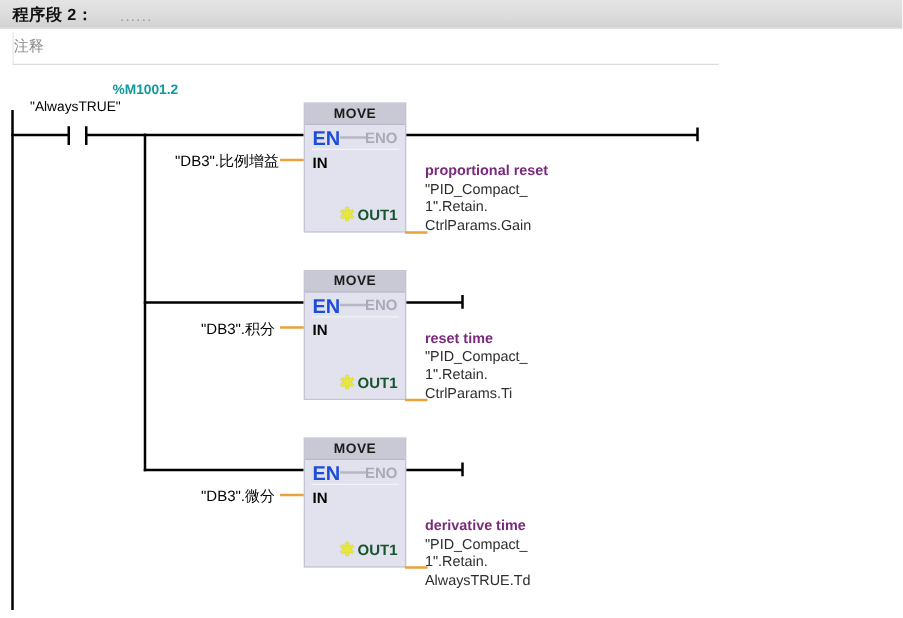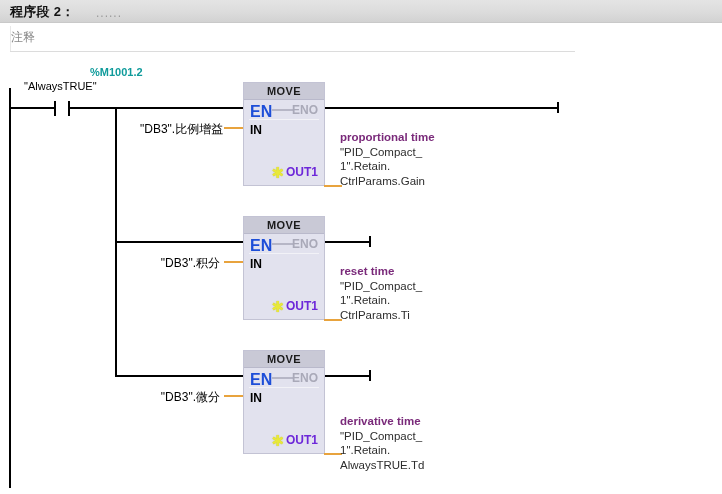--- a/index.html
+++ b/index.html
@@ -66,21 +66,21 @@
     position:absolute;left:0;top:0;width:100%;height:17px;
     background:#c9c9d6;border-bottom:1px solid #b9b9cb;box-sizing:border-box;
     text-align:center;font-size:11px;font-weight:bold;color:#1a1a1a;
     line-height:17px;letter-spacing:.4px;
   }
   .box-en{position:absolute;left:6px;top:20px;font-size:16px;font-weight:bold;color:#1d4ed8;}
   .box-eno{position:absolute;right:6px;top:20px;font-size:12px;font-weight:bold;color:#a9a9b8;}
   .eno-link{position:absolute;left:28px;top:26px;width:22px;height:2px;background:#b6b6c6;}
   .box-rule{position:absolute;left:5px;right:5px;top:36px;height:1px;background:#f2f2f7;}
   .box-in{position:absolute;left:6px;top:40px;font-size:12px;font-weight:bold;color:#000;}
-  .box-out{position:absolute;right:6px;bottom:6px;font-size:12px;font-weight:bold;color:#6d28d9;}
+  .box-out{position:absolute;right:6px;bottom:6px;font-size:12px;font-weight:bold;color:#14532d;}
   .star{
     position:absolute;right:40px;bottom:5px;
     font-size:15px;line-height:15px;color:#e8e83a;
     text-shadow:0 0 1px #b9b92a;
   }
 
   
   .operand{
     position:absolute;font-size:12px;color:#000;white-space:nowrap;text-align:right;
   }
@@ -135,21 +135,21 @@
   <div class="box-in">IN</div>
   <div class="star">✱</div>
   <div class="box-out">OUT1</div>
 </div>
 
 <div class="owire" style="left:224px;top:127px;width:19px;"></div>
 <div class="operand" style="left:140px;top:121px;width:80px;">"DB3".比例增益</div>
 
 <div class="owire" style="left:324px;top:185px;width:18px;"></div>
 <div class="outlabel" style="left:340px;top:130px;">
-  <span class="cmt">proportional time</span>
+  <span class="cmt">proportional reset</span>
   <span>"PID_Compact_</span><br>
   <span>1".Retain.</span><br>
   <span>CtrlParams.Gain</span>
 </div>
 
 <div class="box" style="left:243px;top:216px;">
   <div class="box-header">MOVE</div>
   <div class="box-en">EN</div>
   <div class="eno-link"></div>
   <div class="box-eno">ENO</div>

